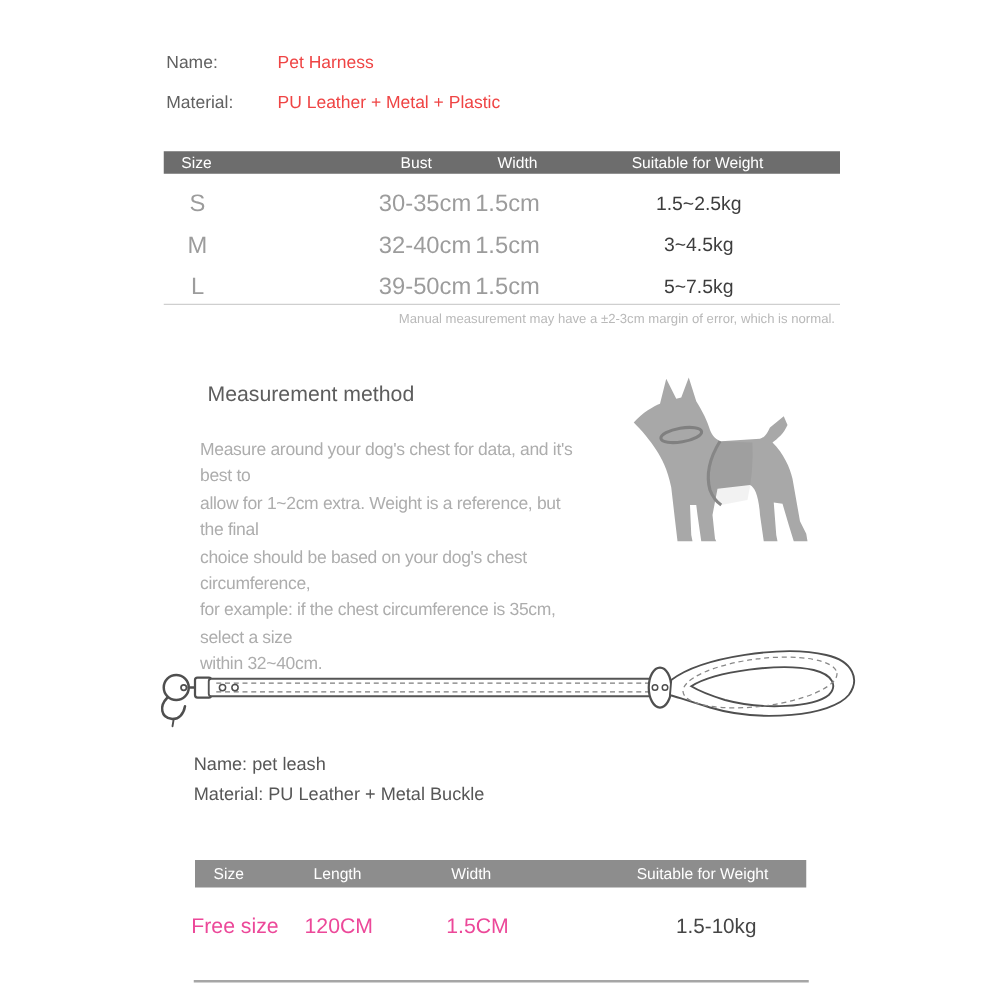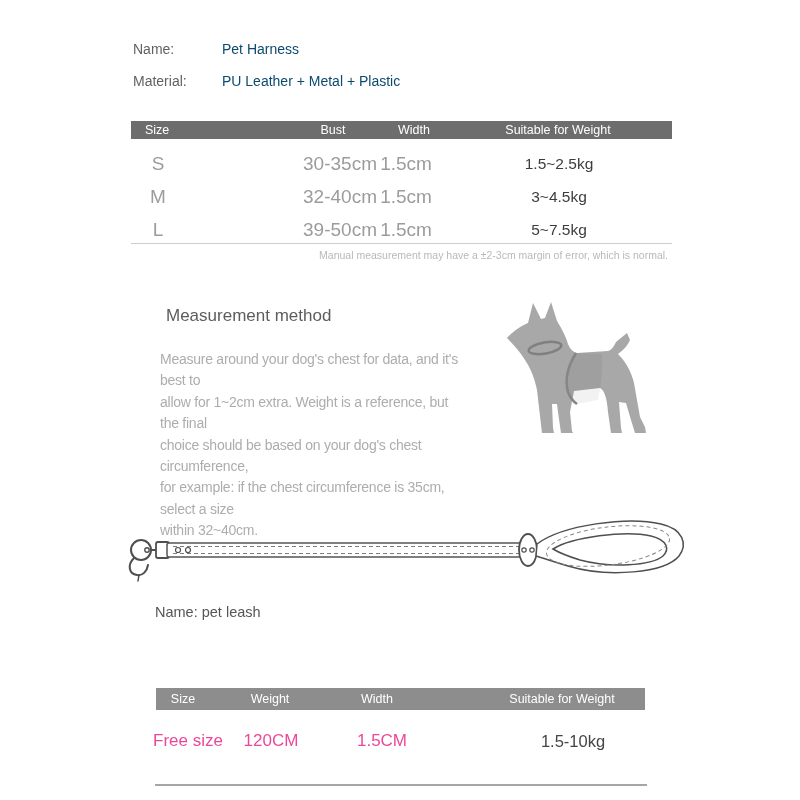--- a/index.html
+++ b/index.html
@@ -8,21 +8,21 @@
     background:#ffffff; overflow:hidden;
     font-family:"Liberation Sans", sans-serif;
     -webkit-font-smoothing:antialiased;
   }
   .abs { position:absolute; }
   .cc  { position:absolute; transform:translateX(-50%); white-space:nowrap; }
   .cl  { position:absolute; white-space:nowrap; }
 
   
   .speclabel { color:#616161; font-size:14px; }
-  .specvalue { color:#0c4a6e; font-size:14px; }
+  .specvalue { color:#ef4444; font-size:14px; }
 
   
   .t1bar {
     position:absolute; left:131px; top:121px; width:541px; height:18px;
     background:#6d6d6d; color:#ffffff; font-size:12.5px;
   }
   .t1bar span { top:0; line-height:18px; }
   .t1row { position:absolute; left:131px; width:541px; height:31px; }
   .t1row span { top:0; line-height:31px; }
   .v-light { color:#9c9c9c; font-size:19px; }
@@ -141,24 +141,25 @@
       <circle cx="422" cy="37" r="2.2" fill="none" stroke="#4f4f4f" stroke-width="1.2"></circle>
     </g>
     <g>
       <path fill-rule="evenodd" fill="#ffffff" stroke="#4f4f4f" stroke-width="1.5" d="M427,31 C452,12 518,3 551,11 C573,16 578,31 569,43 C555,60 498,65 458,53 C441,48 430,44 426,43 Z
            M443,36 C462,24 515,17 541,23 C557,27 560,36 553,43 C541,53 500,55 470,47 C457,43 448,39 443,36 Z"></path>
       <ellipse cx="498" cy="33" rx="62" ry="19" transform="rotate(-7 498 33)" fill="none" stroke="#888888" stroke-width="1" stroke-dasharray="4 3"></ellipse>
     </g>
   </svg>
 
   <div class="l-line1">Name: pet leash</div>
+  <div class="l-line2">Material: PU Leather + Metal Buckle</div>
 
   <div class="t2bar">
     <span class="cc" style="left:27px">Size</span>
-    <span class="cc" style="left:114px">Weight</span>
+    <span class="cc" style="left:114px">Length</span>
     <span class="cc" style="left:221px">Width</span>
     <span class="cc" style="left:406px">Suitable for Weight</span>
   </div>
   <div class="t2row">
     <span class="cl v2" style="left:-3px">Free size</span>
     <span class="cc v2" style="left:115px">120CM</span>
     <span class="cc v2" style="left:226px">1.5CM</span>
     <span class="cc v2w" style="left:417px">1.5-10kg</span>
   </div>
   <div class="t2rule"></div>

